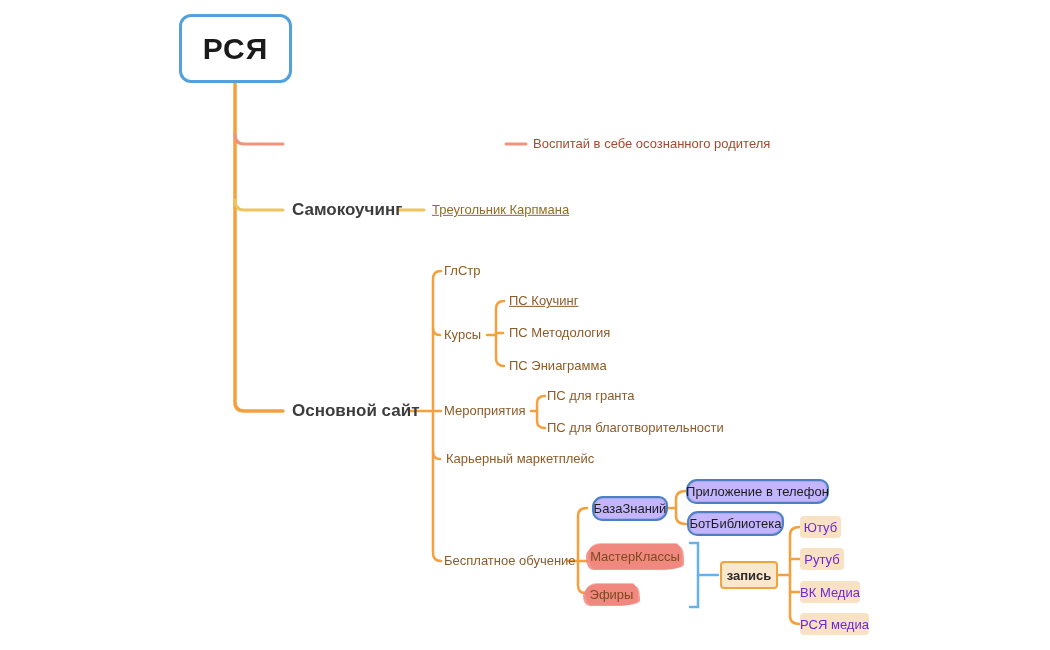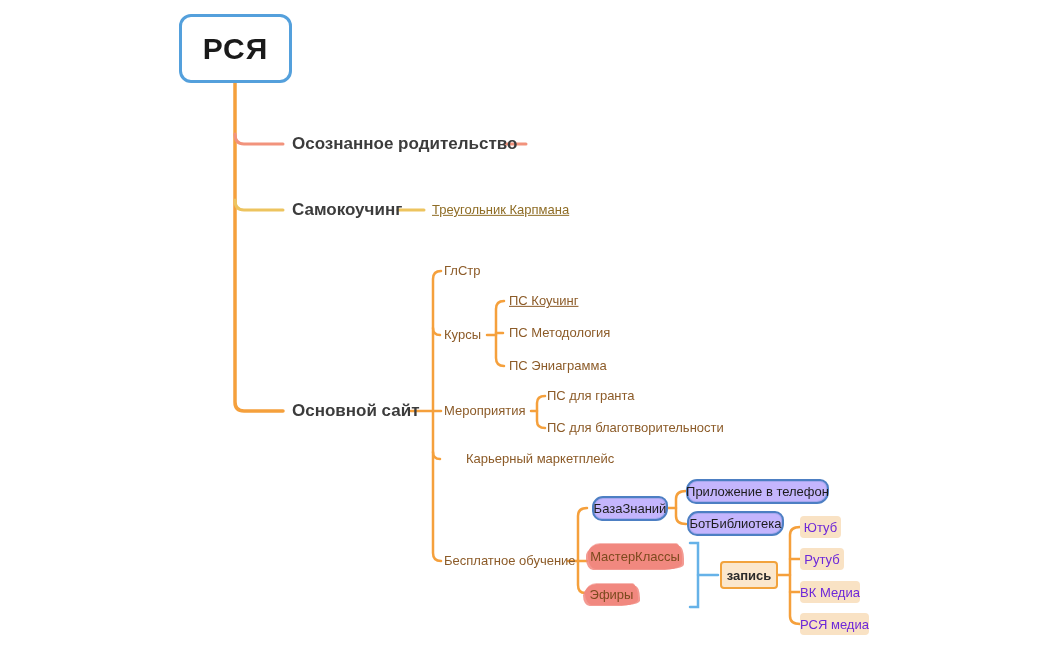--- a/index.html
+++ b/index.html
@@ -77,39 +77,39 @@
     <path d="M800 527 Q790 527 790 535 V616 Q790 624 800 624" stroke="#F5A03C" stroke-width="2.5"></path>
     <path d="M790 559 H800" stroke="#F5A03C" stroke-width="2.5"></path>
     <path d="M790 592 H800" stroke="#F5A03C" stroke-width="2.5"></path>
 
     <path d="M690 543 H698 V607 H690" stroke="#66B2E8" stroke-width="2.5"></path>
     <path d="M698 575 H718" stroke="#66B2E8" stroke-width="2.5"></path>
   </svg>
 
   <div class="root-box">РСЯ</div>
 
-  <span class="lbl topic" style="left:292px;top:144px;">Осознанное родительство</span>
+  <span class="lbl leaf-red" style="left:533px;top:144px;">Воспитай в себе осознанного родителя</span>
 
   <span class="lbl topic" style="left:292px;top:210px;">Самокоучинг</span>
   <span class="lbl leaf-gold" style="left:432px;top:210px;text-decoration:underline;">Треугольник Карпмана</span>
 
   <span class="lbl topic" style="left:292px;top:411px;">Основной сайт</span>
 
   <span class="lbl leaf" style="left:444px;top:271px;">ГлСтр</span>
 
   <span class="lbl leaf" style="left:444px;top:335px;">Курсы</span>
   <span class="lbl leaf" style="left:509px;top:301px;text-decoration:underline;">ПС Коучинг</span>
   <span class="lbl leaf" style="left:509px;top:333px;">ПС Методология</span>
   <span class="lbl leaf" style="left:509px;top:366px;">ПС Эниаграмма</span>
 
   <span class="lbl leaf" style="left:444px;top:411px;">Мероприятия</span>
   <span class="lbl leaf" style="left:547px;top:396px;">ПС для гранта</span>
   <span class="lbl leaf" style="left:547px;top:428px;">ПС для благотворительности</span>
 
-  <span class="lbl leaf" style="left:466px;top:459px;">Карьерный маркетплейс</span>
+  <span class="lbl leaf" style="left:446px;top:459px;">Карьерный маркетплейс</span>
 
   <span class="lbl leaf" style="left:444px;top:561px;">Бесплатное обучение</span>
 
   <div class="box blue" style="left:592px;top:496px;width:76px;height:25px;">БазаЗнаний</div>
   <div class="box blue" style="left:686px;top:479px;width:143px;height:25px;">Приложение в телефон</div>
   <div class="box blue" style="left:687px;top:511px;width:97px;height:25px;">БотБиблиотека</div>
 
   <div class="box pink" style="left:588px;top:544px;width:94px;height:25px;">МастерКлассы</div>
   <div class="box pink" style="left:585px;top:584px;width:53px;height:21px;">Эфиры</div>
 

